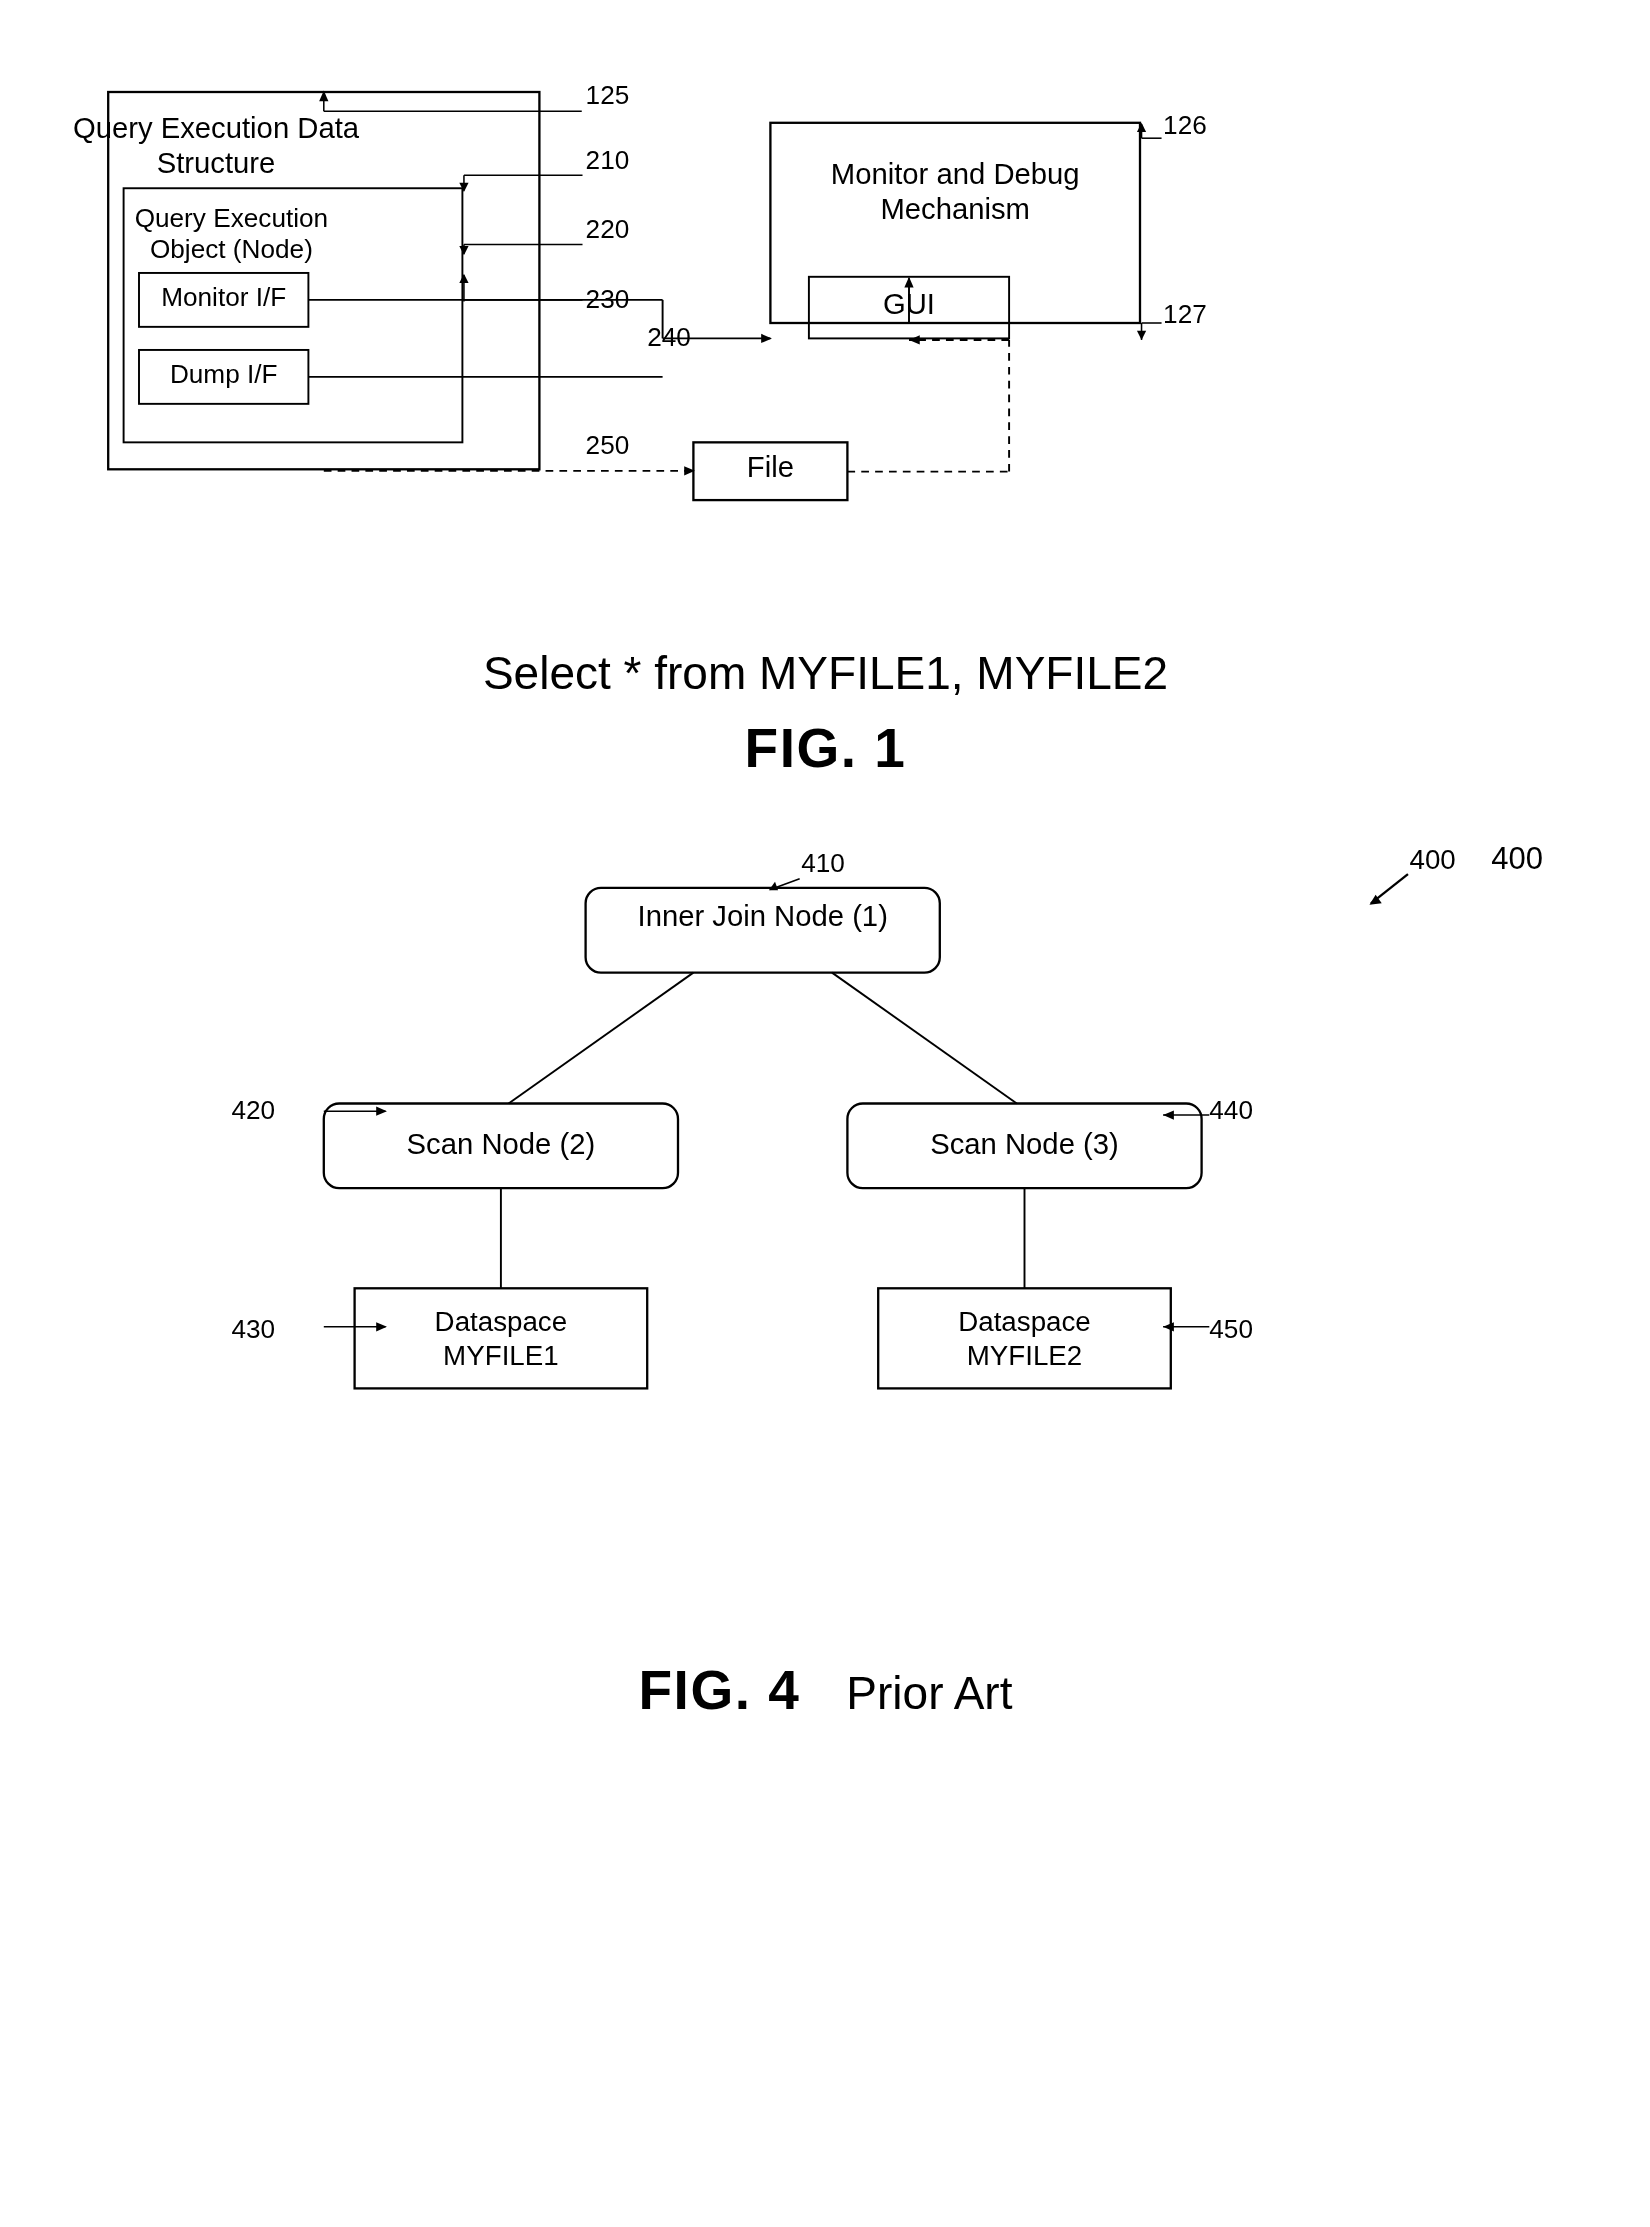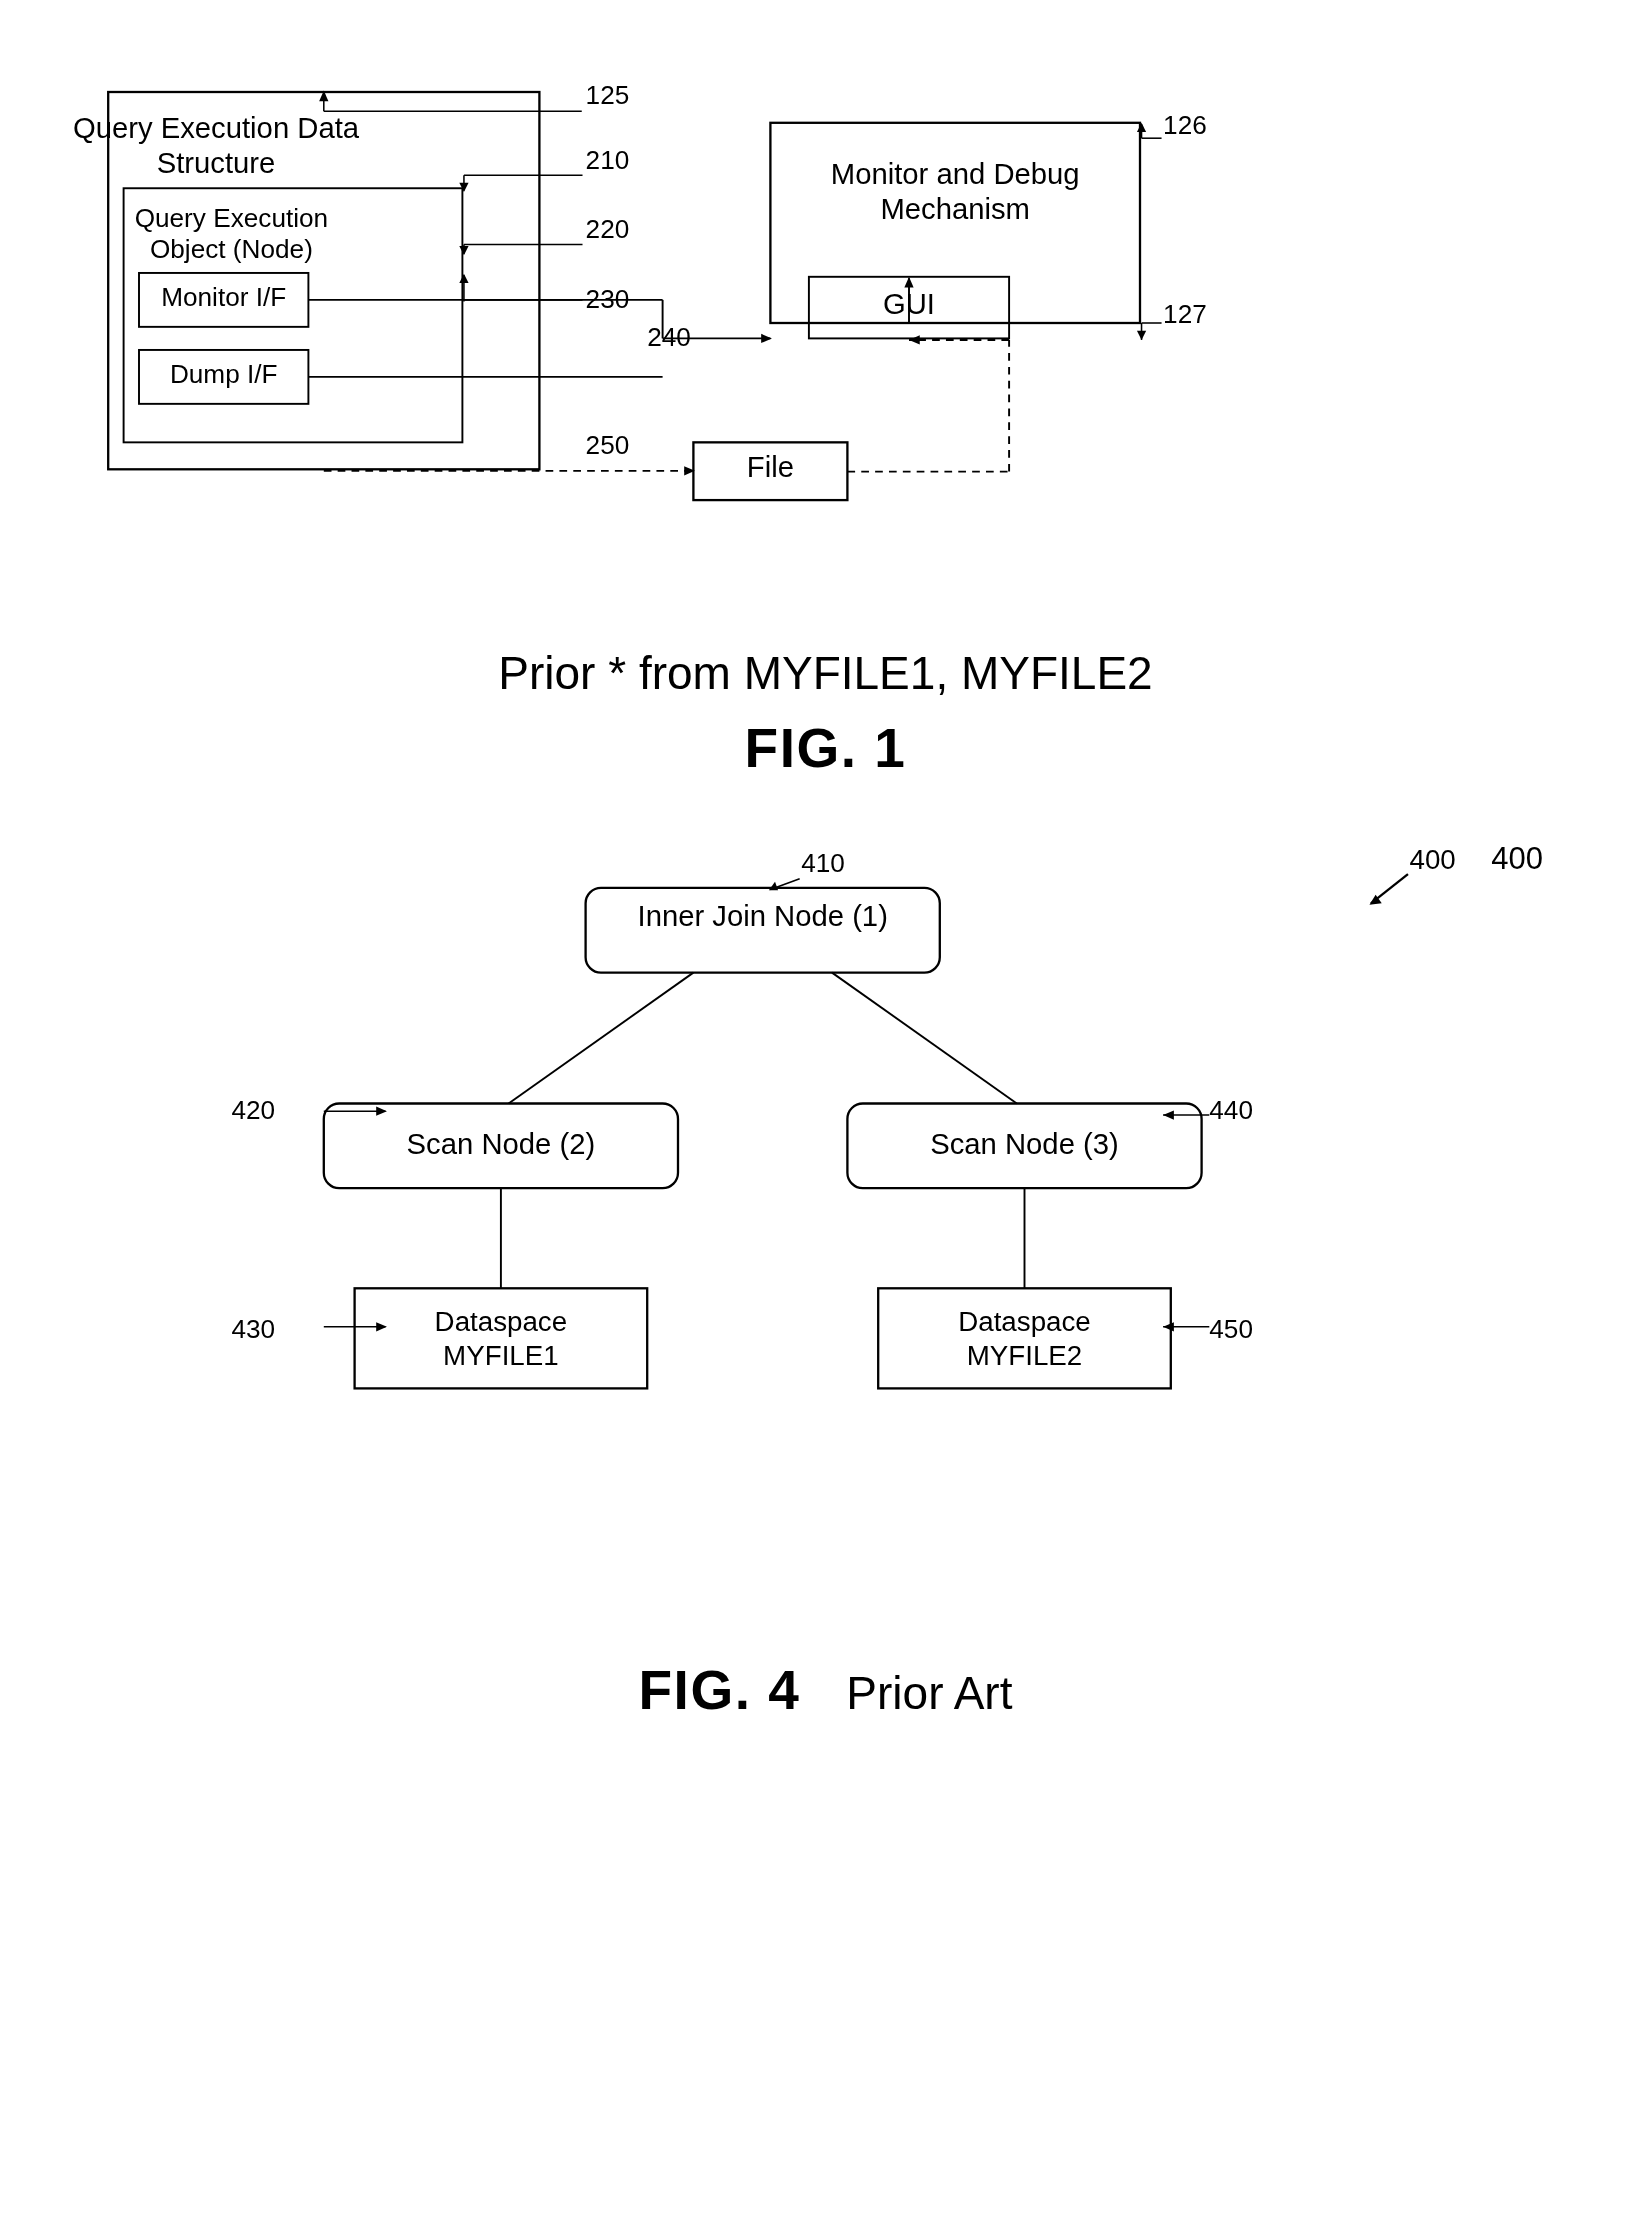--- a/index.html
+++ b/index.html
@@ -166,21 +166,21 @@
       <line x1="1020" y1="533" x2="1230" y2="533" stroke="#000" stroke-width="2.5" stroke-dasharray="10,8"></line>
       <line x1="1230" y1="533" x2="1230" y2="362" stroke="#000" stroke-width="2.5" stroke-dasharray="10,8"></line>
       <line x1="1230" y1="362" x2="1100" y2="362" stroke="#000" stroke-width="2.5" stroke-dasharray="10,8"></line>
       <polygon points="1100,362 1114,356 1114,368" fill="#000"></polygon>
 
     </svg>
   </div>
 
 
   <div class="fig3-container">
-    <div class="fig3-query">Prior * from MYFILE1, MYFILE2</div>
+    <div class="fig3-query">Select * from MYFILE1, MYFILE2</div>
     <div class="fig3-caption">FIG. 1</div>
   </div>
 
   <div class="fig4-container">
 
     <div style="position:absolute; right:46px; top:15.4px; font-size:31px; font-family:Arial;">
       400
     </div>
     <svg width="1463" height="786" viewBox="0 0 1900 1020" style="position:absolute;top:0;left:0;">
 

